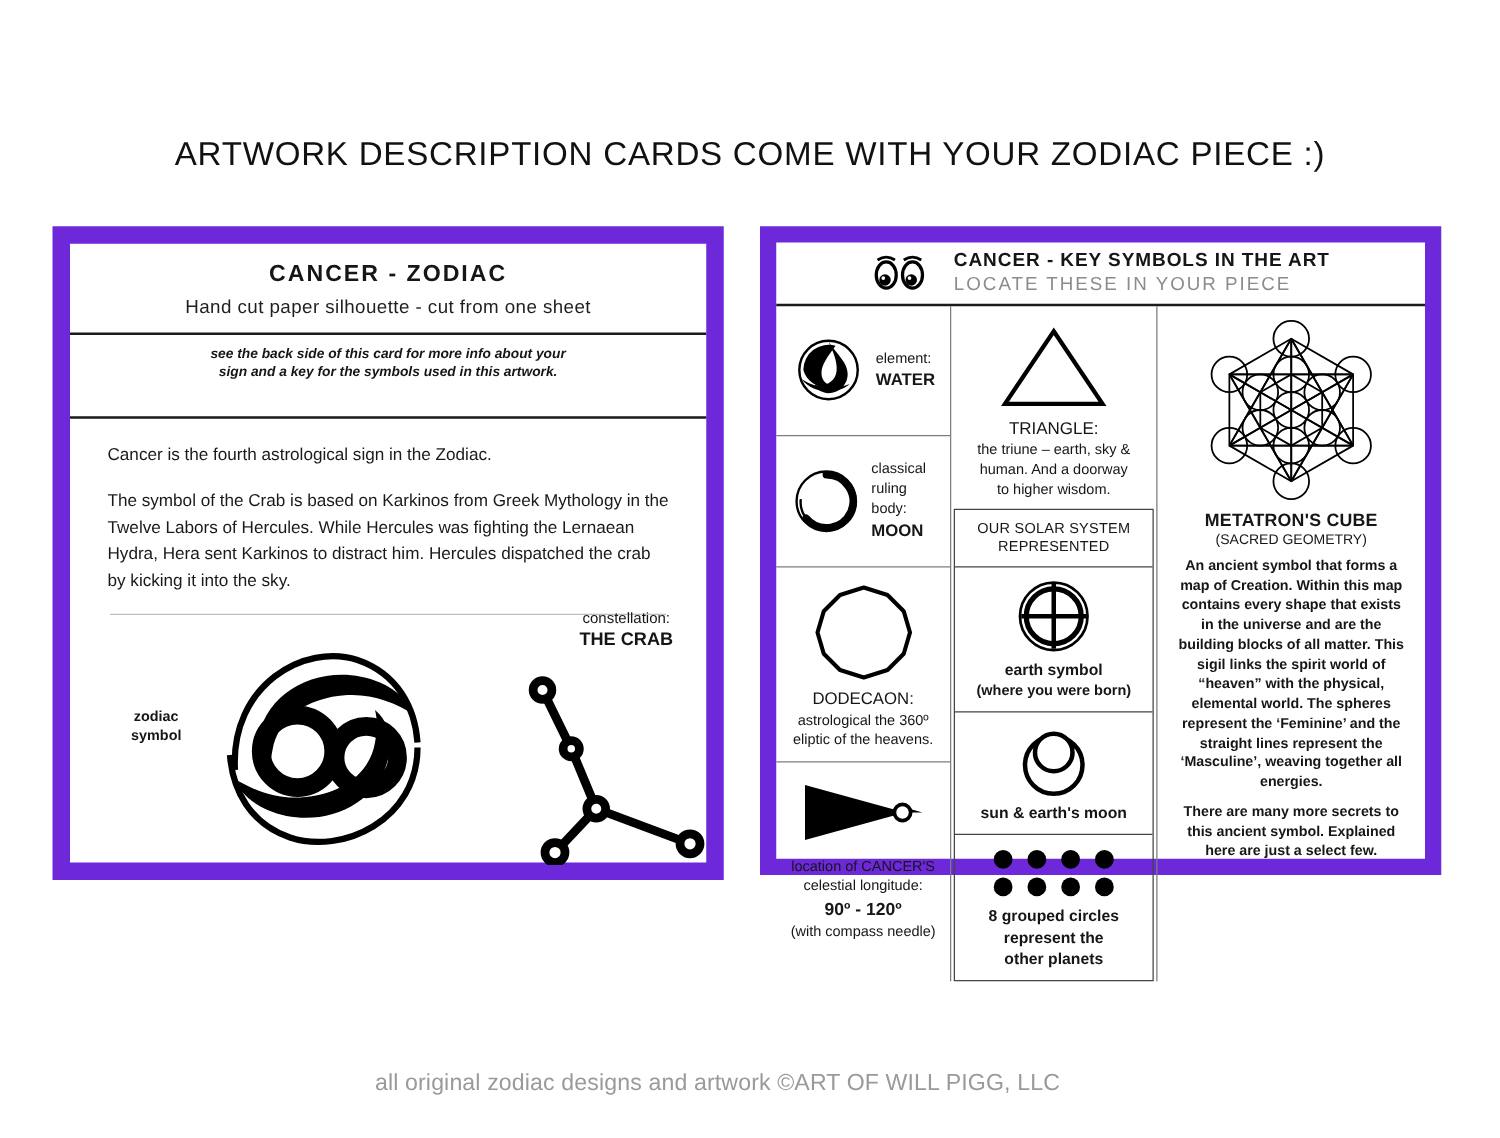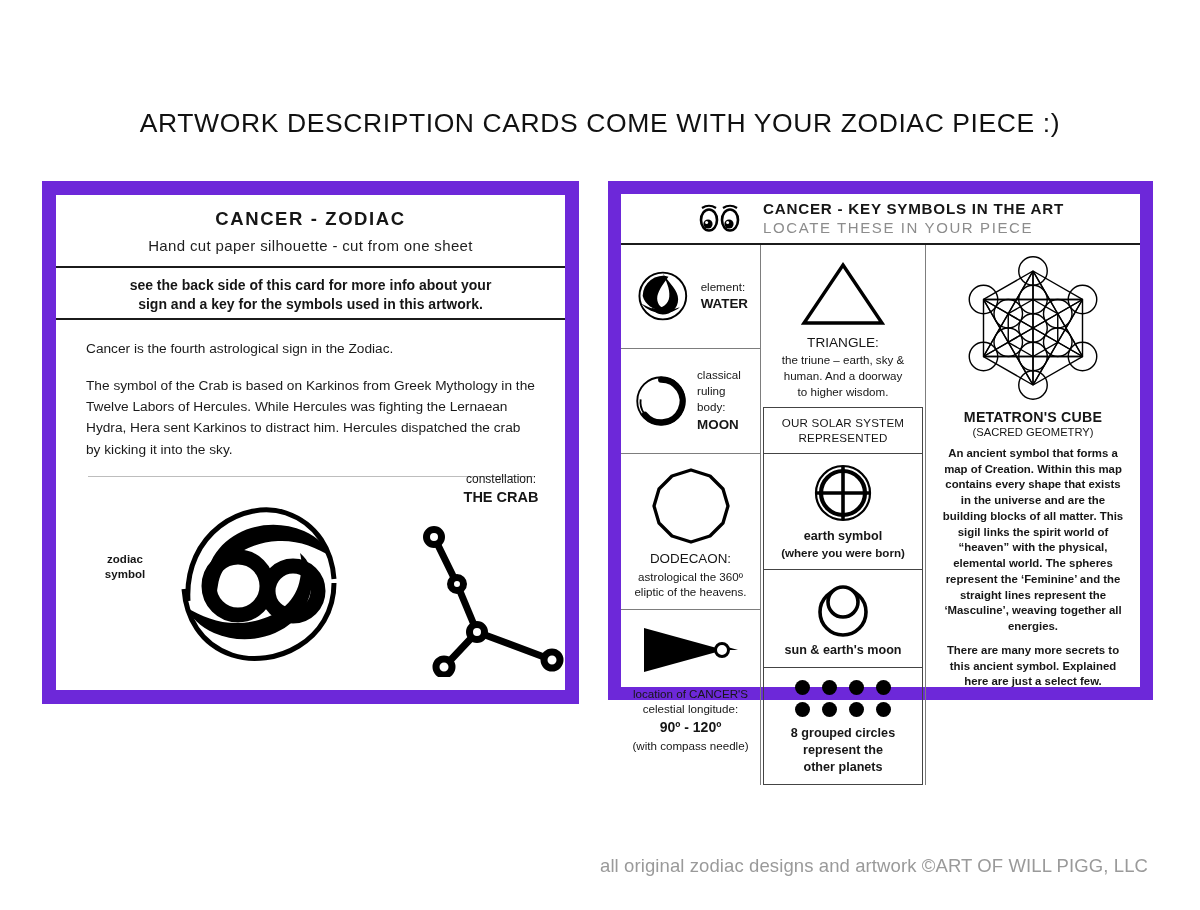--- a/index.html
+++ b/index.html
@@ -20,21 +20,21 @@
     letter-spacing:0.6px;
     font-weight:400;
     color:#111;
     white-space:nowrap;
   }
 
   
   .footer {
     position:absolute;
     top:855px; left:0; width:1200px;
-    text-align:right;
+    text-align:center;
     padding-right:52px;
     font-size:18.5px;
     color:#9a9a9a;
     letter-spacing:0.1px;
   }
 
   
   .card {
     position:absolute;
     background:#6d28d9;
@@ -54,23 +54,24 @@
     text-align:center;
   }
   .lc-title {
     font-size:18.5px; font-weight:bold; letter-spacing:1.6px;
   }
   .lc-sub {
     font-size:15px; margin-top:7px; letter-spacing:0.35px; color:#1f1f1f;
   }
   .lc-note {
     border-bottom:2px solid #1b1b1b;
-    padding:8px 8px 4px;
+    padding:8px 8px 27px;
     text-align:center;
-    font-size:14px;
+    font-size:11px;
+    font-style:italic;
     font-weight:bold;
     line-height:1.35;
   }
   .lc-body {
     padding:18px 30px 0 30px;
     flex:1;
     position:relative;
   }
   .lc-p {
     font-size:13.7px;

